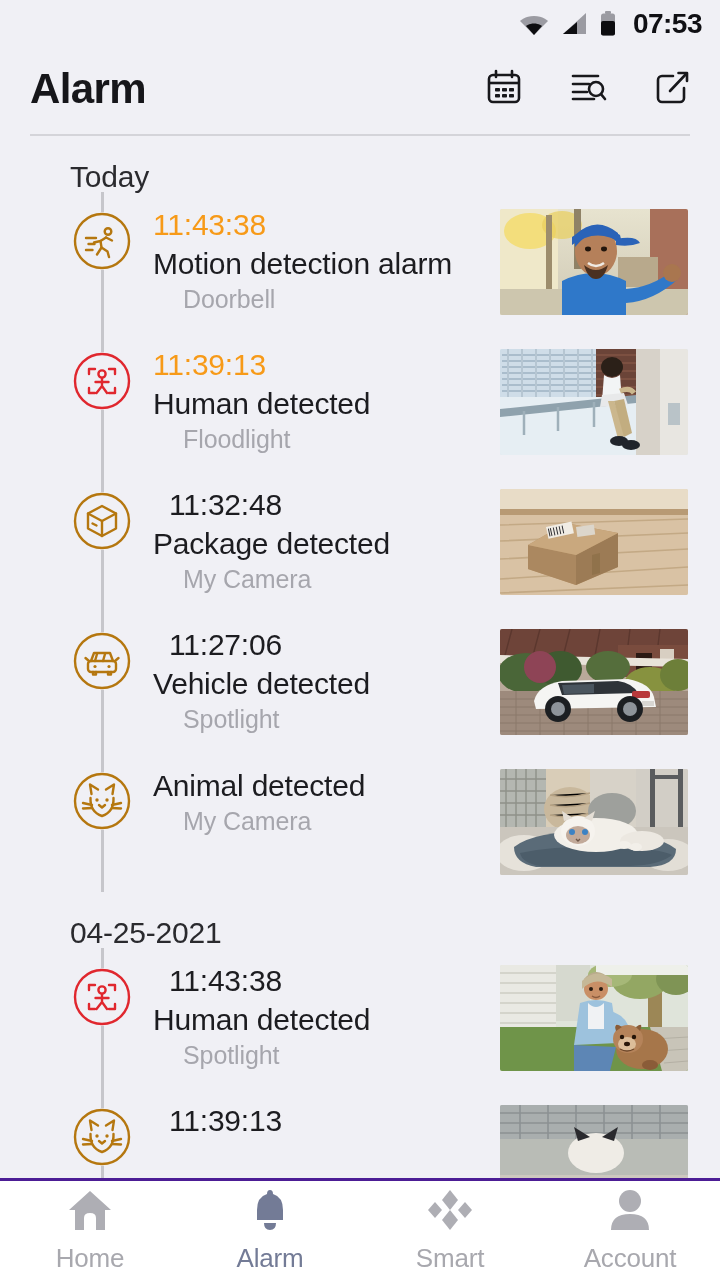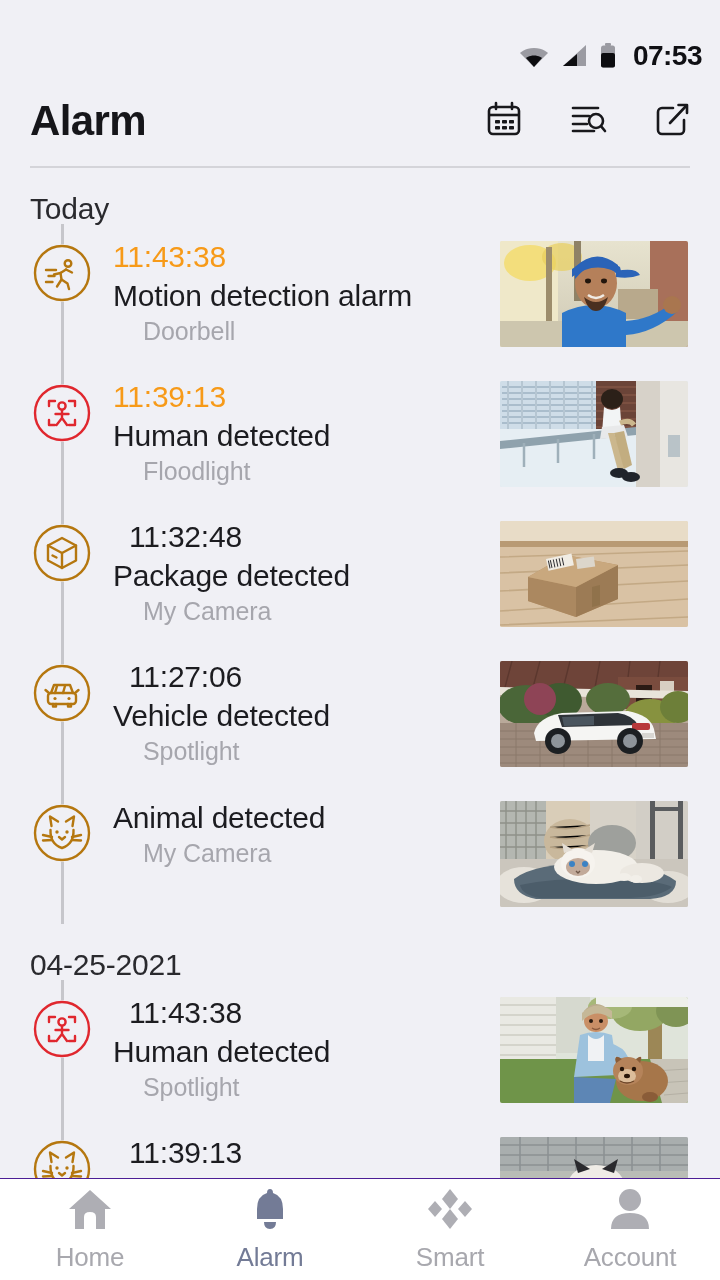--- a/index.html
+++ b/index.html
@@ -15,21 +15,20 @@
     background: #f0f0f5;
     display: flex; flex-direction: column;
   }
 
   
   .statusbar {
     height: 48px; flex: 0 0 48px;
     display: flex; align-items: center; justify-content: flex-end;
     padding: 0 18px 0 0; gap: 11px;
     background: #f0f0f5;
-    margin-top: 32px;
   }
   .sb-icon { display: flex; align-items: center; }
   .sb-time {
     font-size: 28px; font-weight: bold; color: #101014;
     letter-spacing: -0.5px; margin-left: 5px;
   }
 
   
   .header {
     flex: 0 0 82px;
@@ -52,20 +51,21 @@
     margin: 4px 30px 0 30px;
     flex: 0 0 2px;
   }
 
   
   .content {
     flex: 1 1 auto;
     position: relative;
     overflow: hidden;
     padding-top: 0px;
+    padding-left: 40px;
   }
   .group-label {
     font-size: 30px; color: #2a2a2e;
     padding: 26px 0 0 30px;
     line-height: 1;
     letter-spacing: -0.2px;
   }
 
   .timeline { position: relative; }
 
@@ -122,21 +122,21 @@
     overflow: hidden;
     position: relative;
   }
   .thumb svg { display: block; width: 100%; height: 100%; }
 
   
   .bottom-nav {
     flex: 0 0 102px;
     background: #ffffff;
     display: flex; 
-    border-top: 1px solid #4c1d95;
+    border-top: 3px solid #4c1d95;
     z-index: 10;
   }
   .nav-item {
     flex: 1 1 0;
     display: flex; flex-direction: column;
     align-items: center; justify-content: center;
     gap: 7px; cursor: pointer;
     height: 100%;
   }
   .nav-label {

